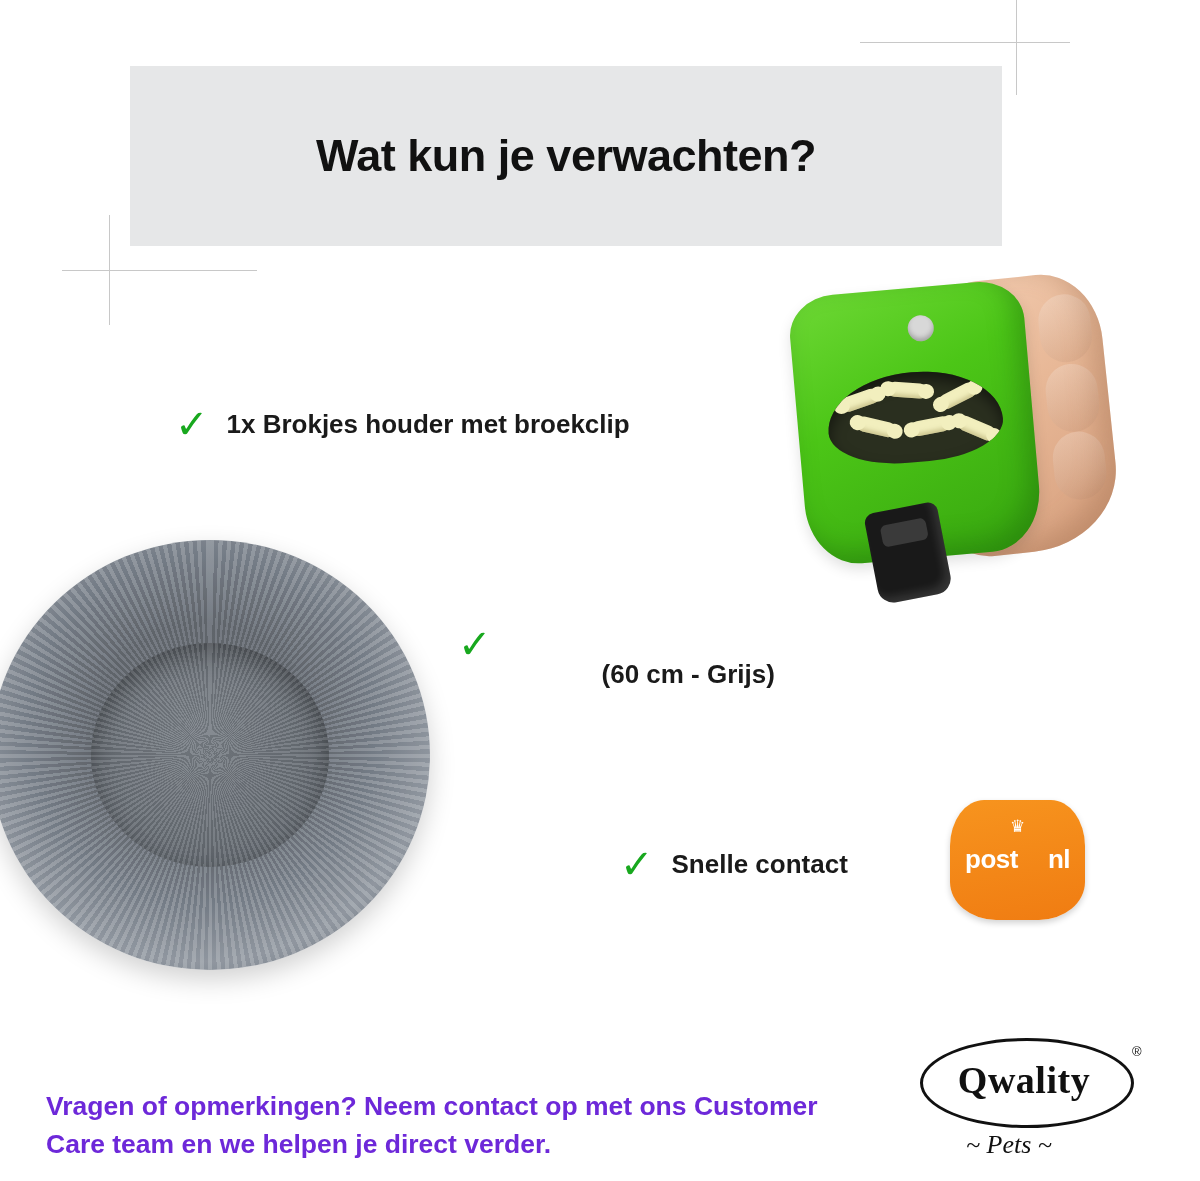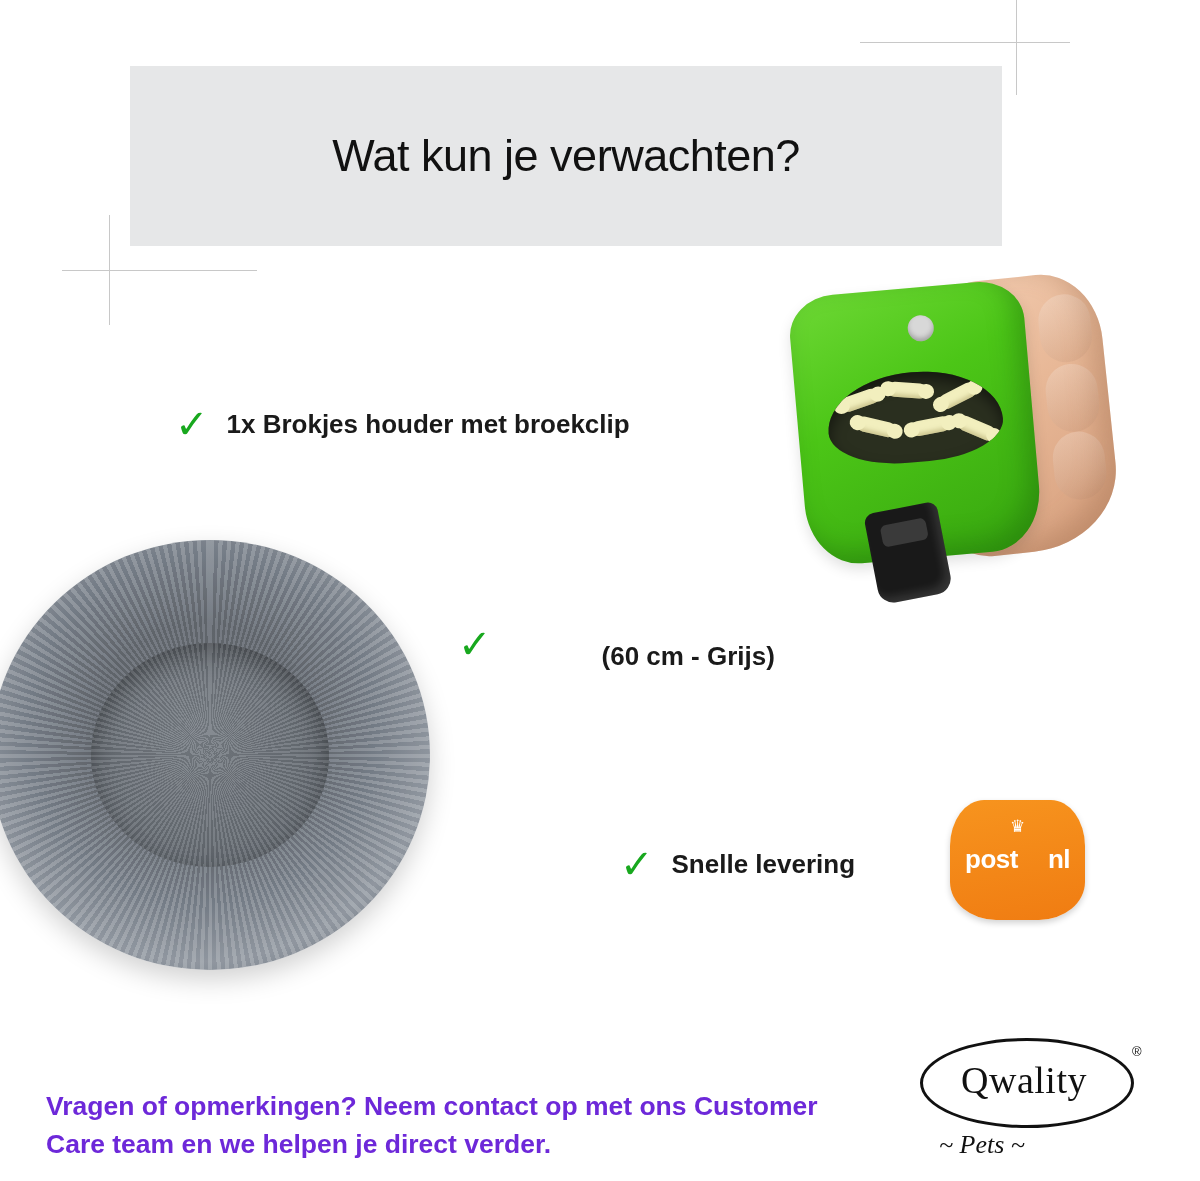--- a/index.html
+++ b/index.html
@@ -49,21 +49,21 @@
   #headline-text {
     position: absolute;
     left: 130px;
     top: 66px;
     width: 872px;
     height: 180px;
     display: flex;
     align-items: center;
     justify-content: center;
     font-size: 45px;
-    font-weight: normal;
+    font-weight: bold;
     color: #111111;
     letter-spacing: -0.5px;
   }
 
   
   .bullet-row {
     position: absolute;
     display: flex;
     align-items: flex-start;
   }
@@ -76,21 +76,21 @@
     font-family: "DejaVu Sans", sans-serif;
   }
   .bullet-text {
     font-size: 26px;
     font-weight: bold;
     color: #1a1a1a;
     line-height: 38px;
   }
   .bullet-text .line2 {
     display: block;
-    margin-top: 12px;
+    margin-top: 30px;
     margin-left: 92px;
   }
 
   #bullet-1 { left: 175px; top: 405px; }
   #bullet-2 { left: 458px; top: 625px; }
   #bullet-3 { left: 620px; top: 845px; }
 
   
   #photo-pouch {
     position: absolute;
@@ -327,34 +327,34 @@
     position: absolute;
     left: 0;
     top: 0;
     width: 208px;
     height: 84px;
     display: flex;
     align-items: center;
     justify-content: center;
     font-family: "Liberation Serif", serif;
     font-size: 38px;
-    font-weight: normal;
+    font-weight: bold;
     color: #111111;
     letter-spacing: 0.5px;
   }
   .q-reg {
     position: absolute;
     left: 212px;
     top: 6px;
     font-size: 13px;
     color: #111111;
   }
   .q-pets {
     position: absolute;
-    left: 19px;
+    left: 46px;
     top: 92px;
     font-family: "Liberation Serif", serif;
     font-style: italic;
     font-size: 26px;
     color: #111111;
   }
 </style>
 </head>
 <body>
 
@@ -379,21 +379,21 @@
 
   <div class="bullet-row" id="bullet-2">
     <span class="check">✓</span>
     <span class="bullet-text">
       <span class="line2">(60 cm - Grijs)</span>
     </span>
   </div>
 
   <div class="bullet-row" id="bullet-3">
     <span class="check">✓</span>
-    <span class="bullet-text">Snelle levering</span>
+    <span class="bullet-text">Snelle contact</span>
   </div>
 
   <div id="photo-pouch">
     <div class="hand">
       <div class="knuckle k1"></div>
       <div class="knuckle k2"></div>
       <div class="knuckle k3"></div>
       <div class="thumb"></div>
     </div>
     <div class="pouch">

